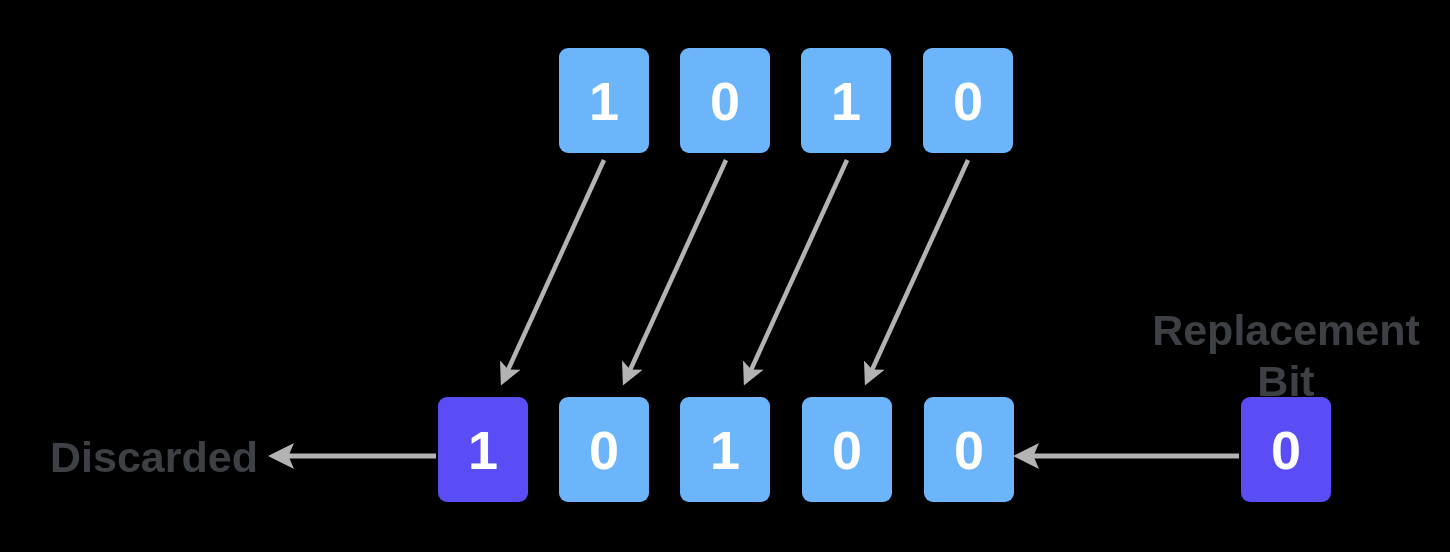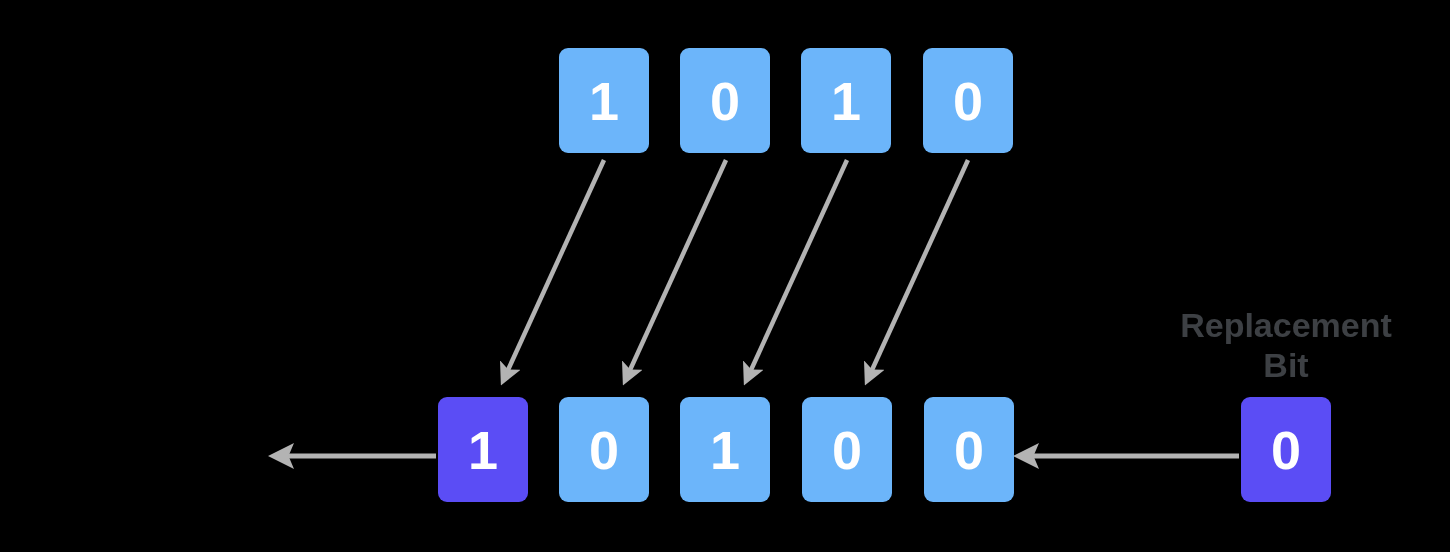--- a/index.html
+++ b/index.html
@@ -29,21 +29,21 @@
     line-height: 1;
     letter-spacing: 0;
     box-sizing: border-box;
   }
   .bit-blue   { background: #6cb5fa; }
   .bit-indigo { background: #5b4df5; }
 
   .label {
     position: absolute;
     color: #3d4044;
-    font-size: 34px;
+    font-size: 43px;
     font-weight: 700;
     line-height: 1.18;
     white-space: pre-line;
   }
   #discarded-label {
     left: 50px;
     top: 432px;
     width: 220px;
     text-align: left;
   }
@@ -96,17 +96,18 @@
   <div class="bit-box bit-blue" style="left:923px; top:48px;">0</div>
 
   <div class="bit-box bit-indigo" style="left:438px; top:397px;">1</div>
   <div class="bit-box bit-blue" style="left:559px; top:397px;">0</div>
   <div class="bit-box bit-blue" style="left:680px; top:397px;">1</div>
   <div class="bit-box bit-blue" style="left:802px; top:397px;">0</div>
   <div class="bit-box bit-blue" style="left:924px; top:397px;">0</div>
 
   <div class="bit-box bit-indigo" style="left:1241px; top:397px;">0</div>
 
+  <div class="label" id="discarded-label">Discarded</div>
 
   <div class="label" id="replacement-label">Replacement
 Bit</div>
 
 </div>
 
 </body></html>

